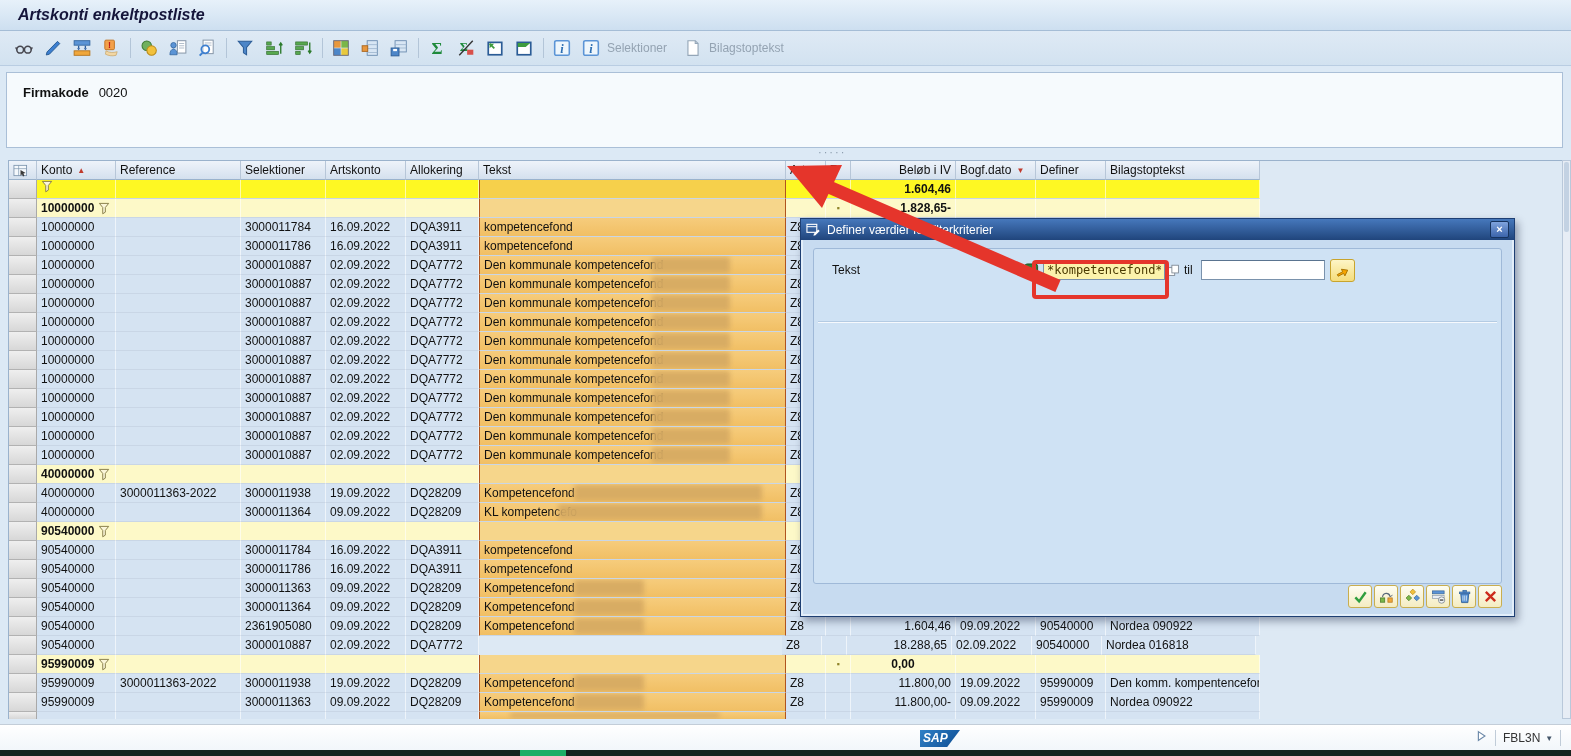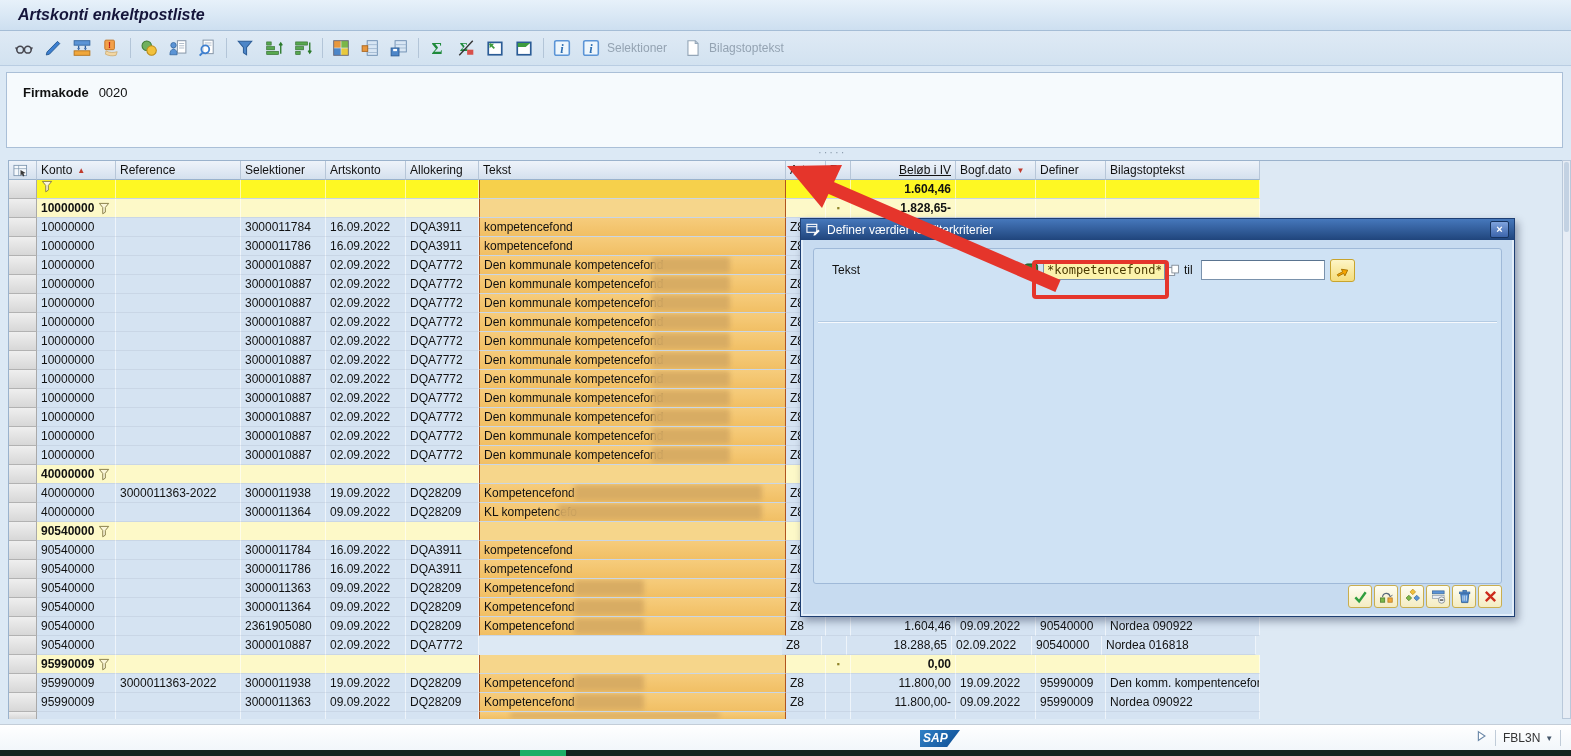--- a/index.html
+++ b/index.html
@@ -26,21 +26,21 @@
   .prow{font-size:13px;line-height:15px;}
   .prow .plabel{font-weight:bold;display:inline-block;min-width:72px;}
   .dots{position:absolute;left:818px;top:146px;font-size:11px;letter-spacing:2px;color:#8a9bac;}
   
   .grid{position:absolute;left:8px;top:160px;width:1554px;height:559px;background:#dde9f4;
     border-top:1px solid #9ab2cc;border-left:1px solid #9ab2cc;box-sizing:border-box;overflow:hidden;}
   .hrow{display:flex;height:19px;}
   .hcell{background:linear-gradient(#eef3fa,#d4e0ee);border-right:1px solid #b7c6d8;
     border-bottom:1px solid #9ab2cc;font-size:12px;display:flex;align-items:center;
     padding:0 4px;box-sizing:border-box;white-space:nowrap;overflow:hidden;}
-  .hcell.r{justify-content:flex-end;text-decoration:underline;}
+  .hcell.r{justify-content:flex-end;}
   .sortmark{font-size:8px;color:#c03a2b;margin-left:5px;}
   .row{display:flex;height:19px;}
   .cell{border-right:1px solid rgba(255,255,255,.6);border-bottom:1px solid #c9d6e6;
     padding:0 4px;box-sizing:border-box;font-size:12px;line-height:18px;white-space:nowrap;
     overflow:hidden;position:relative;}
   .row-item .cell{background:#d5e3f2;}
   .row-group .cell{background:#fdf9c8;font-weight:bold;}
   .row-filter .cell{background:#fef823;font-weight:bold;}
   .cell.selcell{background:linear-gradient(#efefef,#d7d7d7)!important;
     border-right:1px solid #a9a9a9;border-bottom:1px solid #b2b2b2;}
@@ -838,21 +838,21 @@
         </div>
         <div class="cell" style="width: 125px; flex: 0 0 auto;"></div>
         <div class="cell" style="width: 85px; flex: 0 0 auto;"></div>
         <div class="cell" style="width: 80px; flex: 0 0 auto;"></div>
         <div class="cell" style="width: 73px; flex: 0 0 auto;"></div>
         <div class="cell tekst" style="width: 307px; flex: 0 0 auto;"></div>
         <div class="cell" style="width: 40px; flex: 0 0 auto;"></div>
         <div class="cell" style="width: 25px; flex: 0 0 auto;">
           <span class="summark">▪</span>
         </div>
-        <div class="cell r" style="width: 105px; flex: 0 0 auto;"><span>0,00</span></div>
+        <div class="cell r" style="width: 105px; flex: 0 0 auto; text-align: center;"><span>0,00</span></div>
         <div class="cell" style="width: 80px; flex: 0 0 auto;"></div>
         <div class="cell" style="width: 70px; flex: 0 0 auto;"></div>
         <div class="cell" style="width: 154px; flex: 0 0 auto;"></div>
       </div>
       <div class="row row-item">
         <div class="cell selcell" style="width: 28px; flex: 0 0 auto;"></div>
         <div class="cell" style="width: 79px; flex: 0 0 auto;">
           <span class="konto-flex">
             <span>95990009</span>
           </span>

